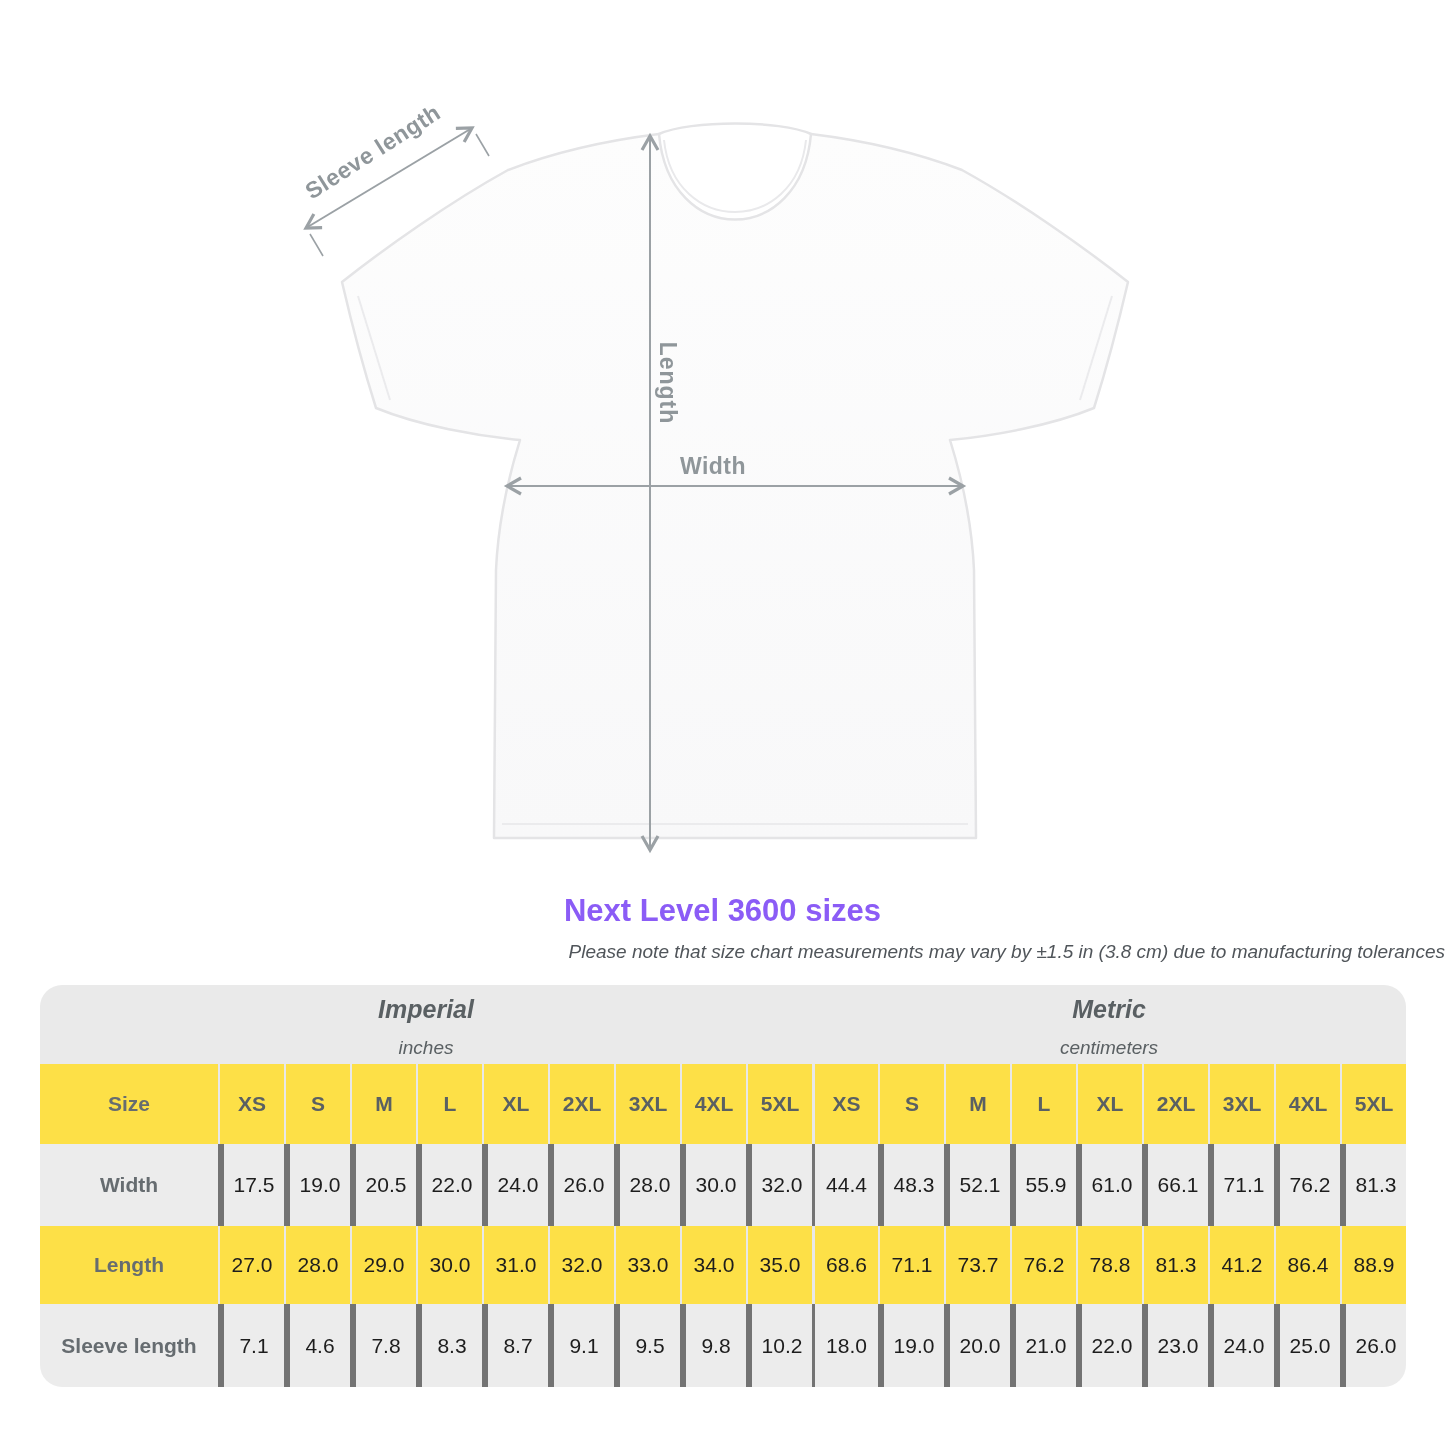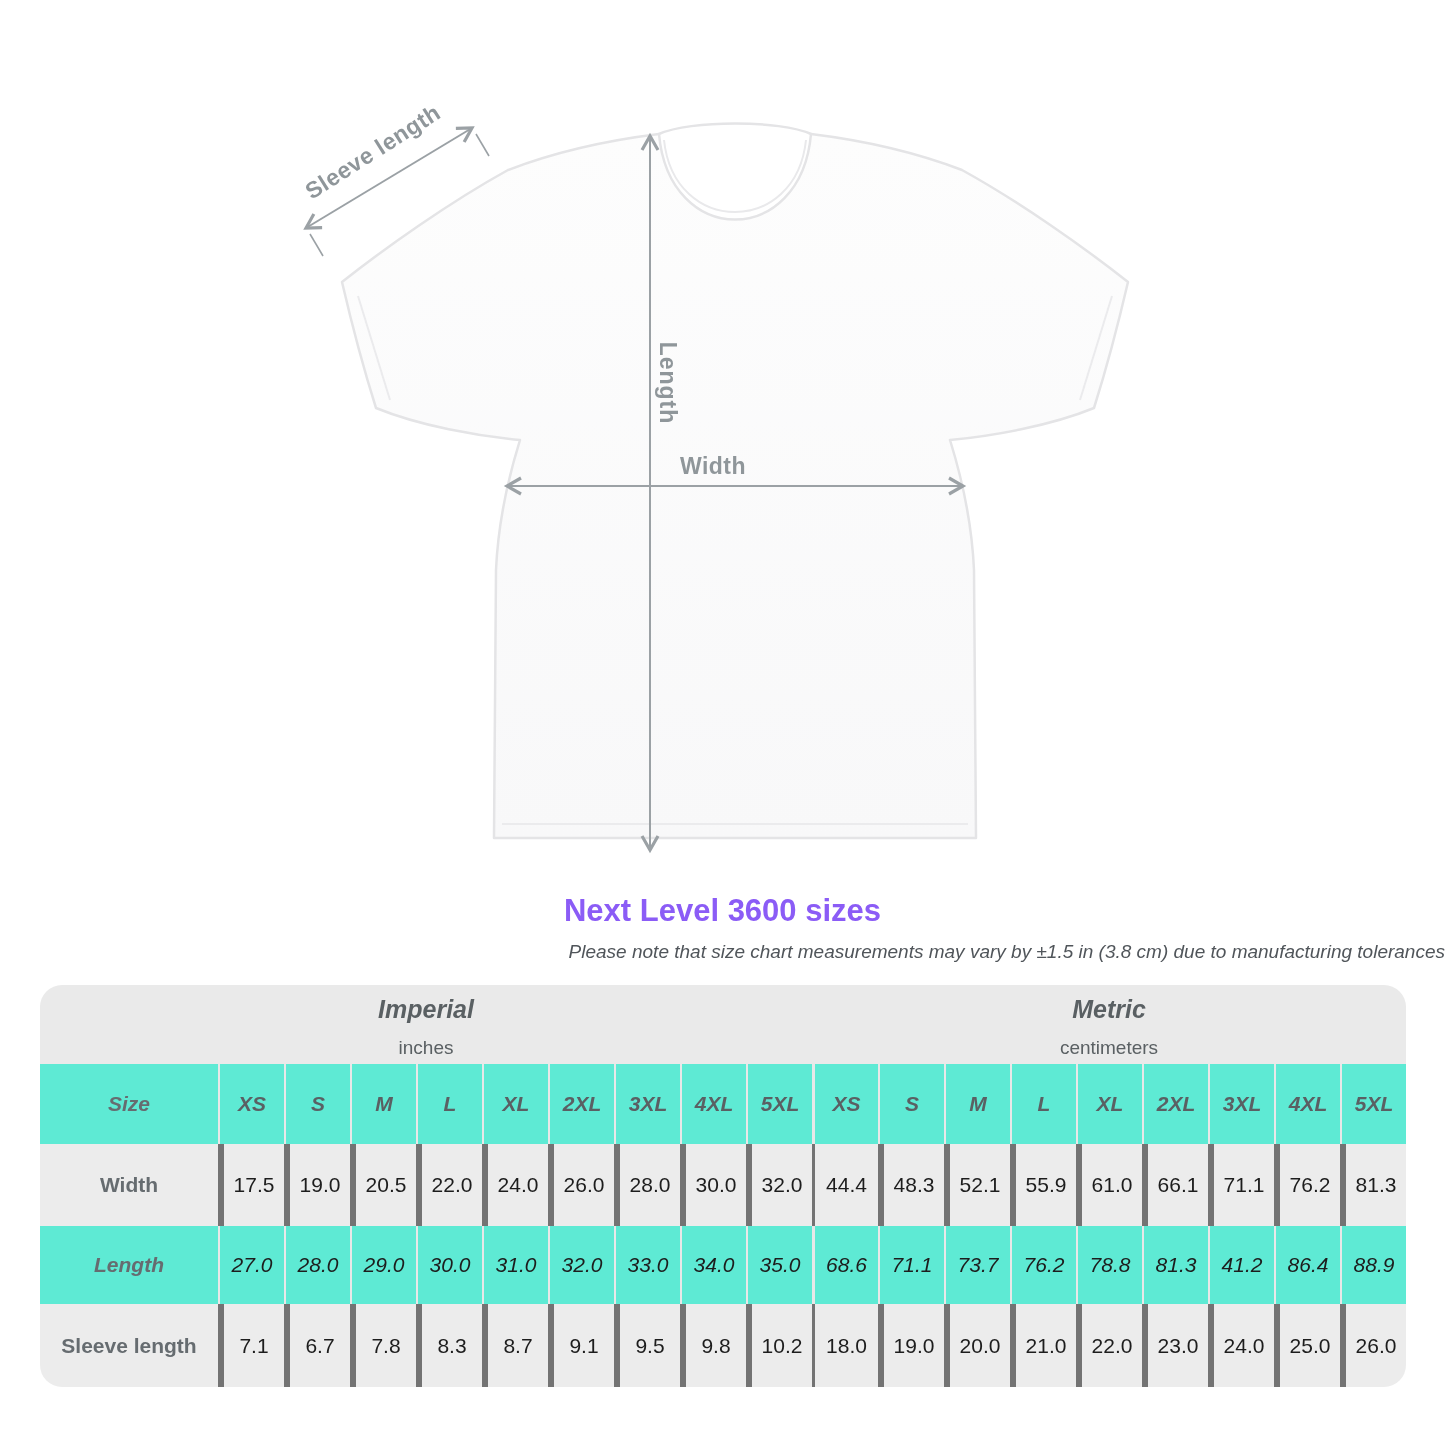--- a/index.html
+++ b/index.html
@@ -29,28 +29,28 @@
   
   .size-table{
     position:absolute; left:40px; top:985px; width:1366px;
     border-radius:22px; overflow:hidden;
   }
   .band{display:flex; height:79px; background:#eaeaea;}
   .band-cell{display:flex; flex-direction:column; align-items:center; justify-content:center; padding-top:4px;}
   .band-cell.imp{width:772px;}
   .band-cell.met{width:594px;}
   .band-title{font-size:25px; font-weight:bold; font-style:italic; color:#5a6063;}
-  .band-unit{font-size:19px; color:#5a6063; margin-top:13px;}
+  .band-unit{font-size:19px; font-style:italic; color:#5a6063; margin-top:13px;}
   #size-grid{
     display:grid;
     grid-template-columns:178px repeat(18, 66px);
     grid-template-rows:80px 82px 78px 83px;
   }
   .cell{display:flex; align-items:center; justify-content:center;}
-  .rw{background:#5eead4; border-left:2px solid #e8e8e8;font-style:italic;}
+  .rw{background:#fde047; border-left:2px solid #e8e8e8;}
   .rg{background:#ececec; border-left:6px solid #737373;}
   .c0{border-left:none;}
   .gb{border-left-width:3px;}
   .sz{font-weight:bold; font-size:21px; color:#5a6063;}
   .lab{font-weight:bold; font-size:21px; color:#666c70;}
   .val{font-size:21px; color:#1d1d1d;}
 </style>
 </head>
 <body>
 
@@ -178,21 +178,21 @@
         <div class="cell rw val">71.1</div>
         <div class="cell rw val">73.7</div>
         <div class="cell rw val">76.2</div>
         <div class="cell rw val">78.8</div>
         <div class="cell rw val">81.3</div>
         <div class="cell rw val">41.2</div>
         <div class="cell rw val">86.4</div>
         <div class="cell rw val">88.9</div>
         <div class="cell rg lab c0">Sleeve length</div>
         <div class="cell rg val">7.1</div>
-        <div class="cell rg val">6.7</div>
+        <div class="cell rg val">4.6</div>
         <div class="cell rg val">7.8</div>
         <div class="cell rg val">8.3</div>
         <div class="cell rg val">8.7</div>
         <div class="cell rg val">9.1</div>
         <div class="cell rg val">9.5</div>
         <div class="cell rg val">9.8</div>
         <div class="cell rg val">10.2</div>
         <div class="cell rg val gb">18.0</div>
         <div class="cell rg val">19.0</div>
         <div class="cell rg val">20.0</div>

